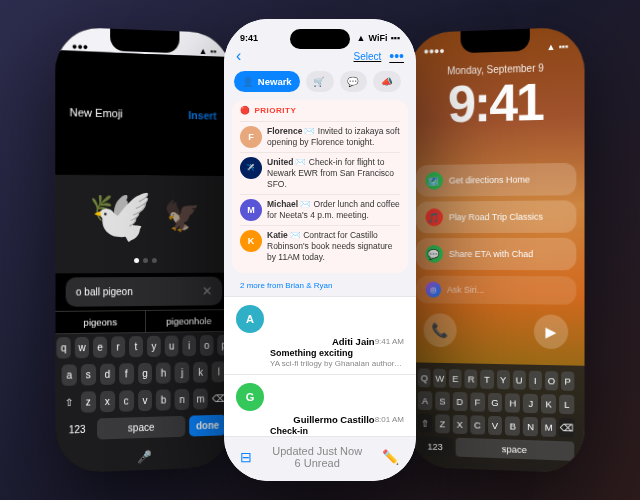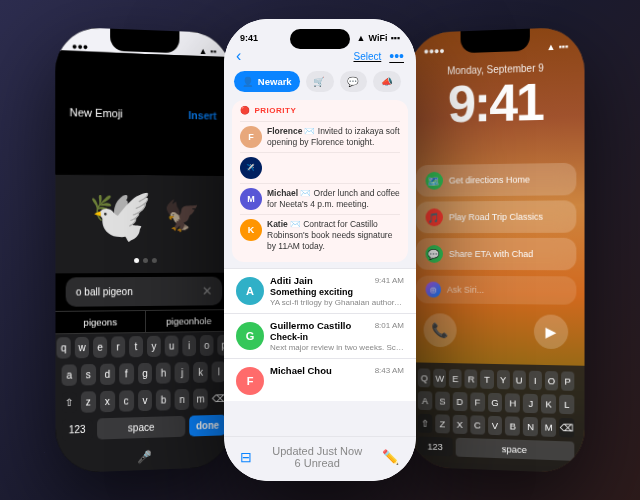--- a/index.html
+++ b/index.html
@@ -389,23 +389,24 @@
       margin-top: 2px;
     }
 
     .email-content {
       flex: 1;
       min-width: 0;
     }
 
     .email-header {
       display: flex;
-      justify-content: space-between;
+      justify-content: flex-end;
       align-items: center;
       margin-bottom: 1px;
+      margin-top: 33px;
     }
 
     .email-sender {
       font-size: 9.5px;
       font-weight: 700;
       color: #000;
     }
 
     .email-time {
       font-size: 8px;
@@ -770,20 +771,25 @@
             <div class="avatar-circle" style="background:#e8a87c;">F</div>
             <div class="priority-text">
               <span class="sender">Florence</span>
               <span> ✉️ </span>
               <span>Invited to izakaya soft opening by Florence tonight.</span>
             </div>
           </div>
 
           <div class="priority-item">
             <div class="avatar-circle" style="background:#002060;font-size:7px;">✈️</div>
+            <div class="priority-text">
+              <span class="sender">United</span>
+              <span> ✉️ </span>
+              <span>Check-in for flight to Newark EWR from San Francisco SFO.</span>
+            </div>
           </div>
 
           <div class="priority-item">
             <div class="avatar-circle" style="background:#5856d6;">M</div>
             <div class="priority-text">
               <span class="sender">Michael</span>
               <span> ✉️ </span>
               <span>Order lunch and coffee for Neeta's 4 p.m. meeting.</span>
             </div>
           </div>
@@ -791,20 +797,21 @@
           <div class="priority-item">
             <div class="avatar-circle" style="background:#ff9500;">K</div>
             <div class="priority-text">
               <span class="sender">Katie</span>
               <span> ✉️ </span>
               <span>Contract for Castillo Robinson's book needs signature by 11AM today.</span>
             </div>
           </div>
         </div>
 
+        <div class="more-row">2 more from Brian &amp; Ryan</div>
 
         <div class="email-list">
           <div class="email-item">
             <div class="email-avatar" style="background:#30b0c7;">A</div>
             <div class="email-content">
               <div class="email-header">
                 <span class="email-sender">Aditi Jain</span>
                 <span class="email-time">9:41 AM</span>
               </div>
               <div class="email-subject">Something exciting</div>

